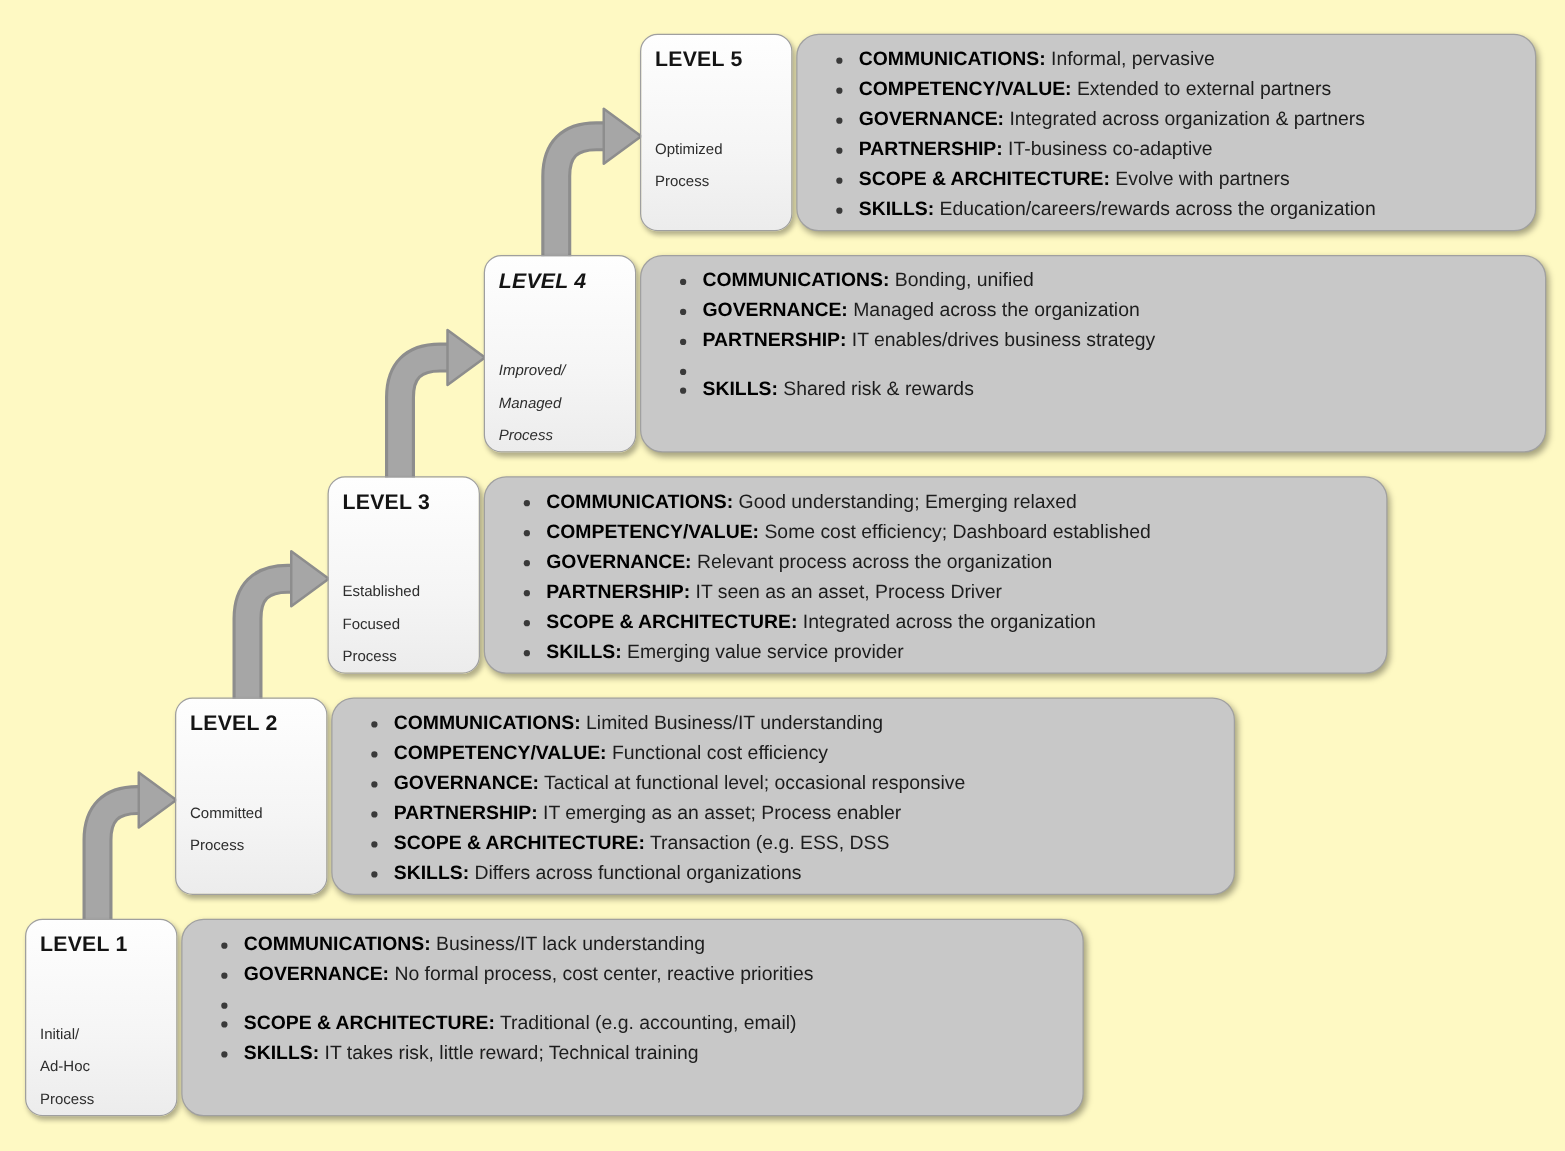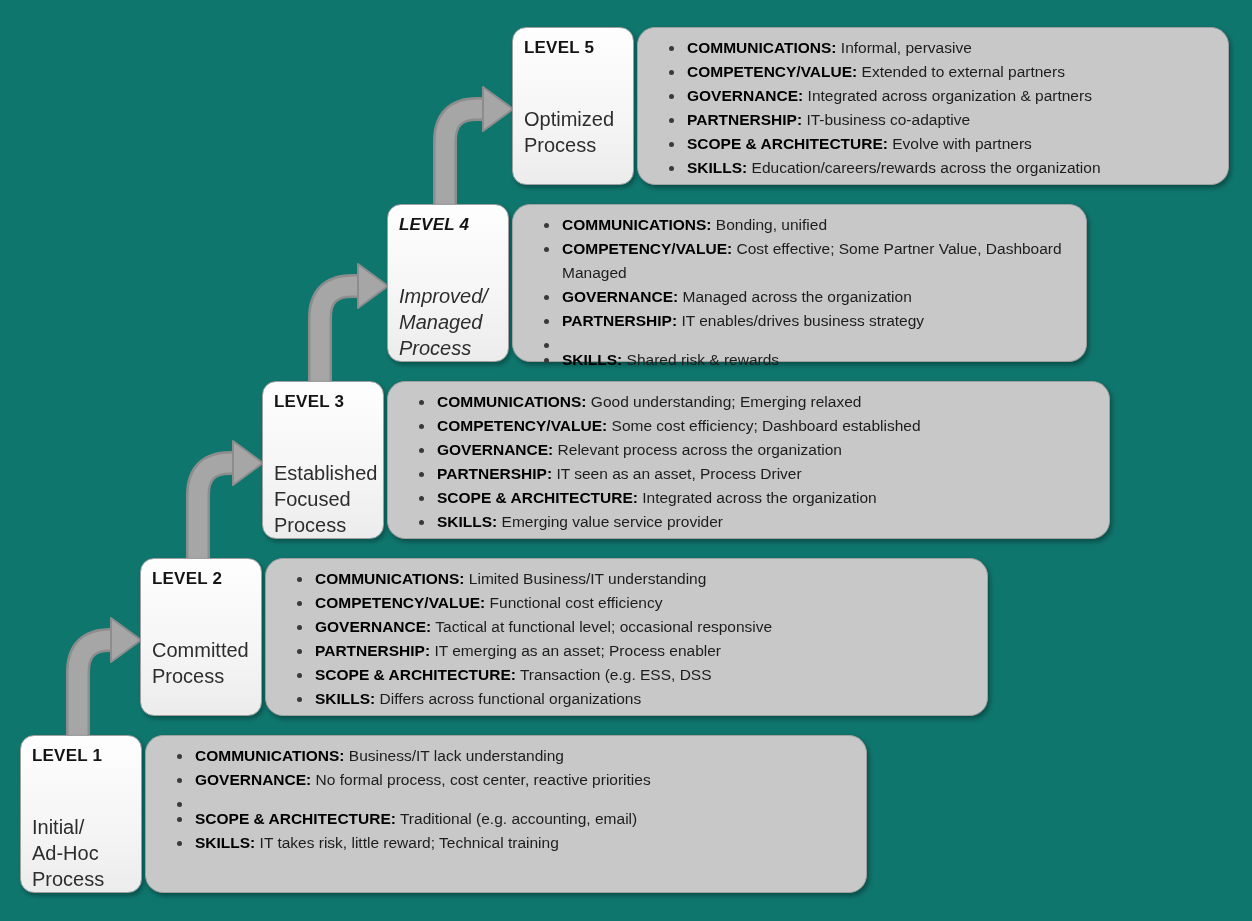--- a/index.html
+++ b/index.html
@@ -1,20 +1,20 @@
 <!DOCTYPE html>
 <html><head>
 <meta charset="utf-8">
 <style>
   html, body { margin: 0; padding: 0; background: #ffffff; }
   .canvas {
     position: relative;
     width: 1252px;
     height: 921px;
-    background: #0f766e;
+    background: #fef9c3;
     font-family: "Liberation Sans", sans-serif;
     overflow: hidden;
   }
   .arrows {
     position: absolute;
     left: 0; top: 0;
     width: 1252px; height: 921px;
   }
   .ac { fill: none; stroke: #8d8d8d; stroke-width: 24; }
   .af { fill: none; stroke: #a6a6a6; stroke-width: 19; }
@@ -44,21 +44,21 @@
     z-index: 3;
   }
   .level-name {
     font-size: 17px;
     font-weight: bold;
     color: #141414;
     letter-spacing: 0.2px;
     margin-bottom: 3px;
   }
   .level-desc {
-    font-size: 20px;
+    font-size: 12px;
     color: #2d2d2d;
     line-height: 26px;
     white-space: pre-line;
     margin-top: 48px;
   }
   .attrs {
     list-style: none;
     margin: 0;
     padding: 0;
   }
@@ -77,21 +77,21 @@
     background: #3a3a3a;
     margin: 10px 13px 0 7px;
   }
   .attr-name { font-weight: bold; color: #000000; }
   .attr-value { color: #1d1d1d; }
 
   
   .lb-5 { left: 512px; top: 27px; }
   .db-5 { left: 637px; top: 27px; width: 592px; }
   .lb-4 { left: 387px; top: 204px; font-style: italic; }
-  .db-4 { left: 512px; top: 204px; width: 575px; }
+  .db-4 { left: 512px; top: 204px; width: 725px; }
   .lb-3 { left: 262px; top: 381px; }
   .db-3 { left: 387px; top: 381px; width: 723px; }
   .lb-2 { left: 140px; top: 558px; }
   .db-2 { left: 265px; top: 558px; width: 723px; }
   .lb-1 { left: 20px;  top: 735px; }
   .db-1 { left: 145px; top: 735px; width: 722px; }
 </style>
 </head>
 <body>
 
@@ -161,24 +161,20 @@
 Process</div>
   </div>
   <div class="detail-box db-4">
     <ul class="attrs">
       <li>
           <span class="dot"></span>
           <span><b class="attr-name">COMMUNICATIONS:</b> <span class="attr-value">Bonding, unified</span></span>
         </li>
       <li>
           <span class="dot"></span>
-          <span><b class="attr-name">COMPETENCY/VALUE:</b> <span class="attr-value">Cost effective; Some Partner Value, Dashboard Managed</span></span>
-        </li>
-      <li>
-          <span class="dot"></span>
           <span><b class="attr-name">GOVERNANCE:</b> <span class="attr-value">Managed across the organization</span></span>
         </li>
       <li>
           <span class="dot"></span>
           <span><b class="attr-name">PARTNERSHIP:</b> <span class="attr-value">IT enables/drives business strategy</span></span>
         </li>
       <li>
           <span class="dot"></span>
         </li>
       <li>

